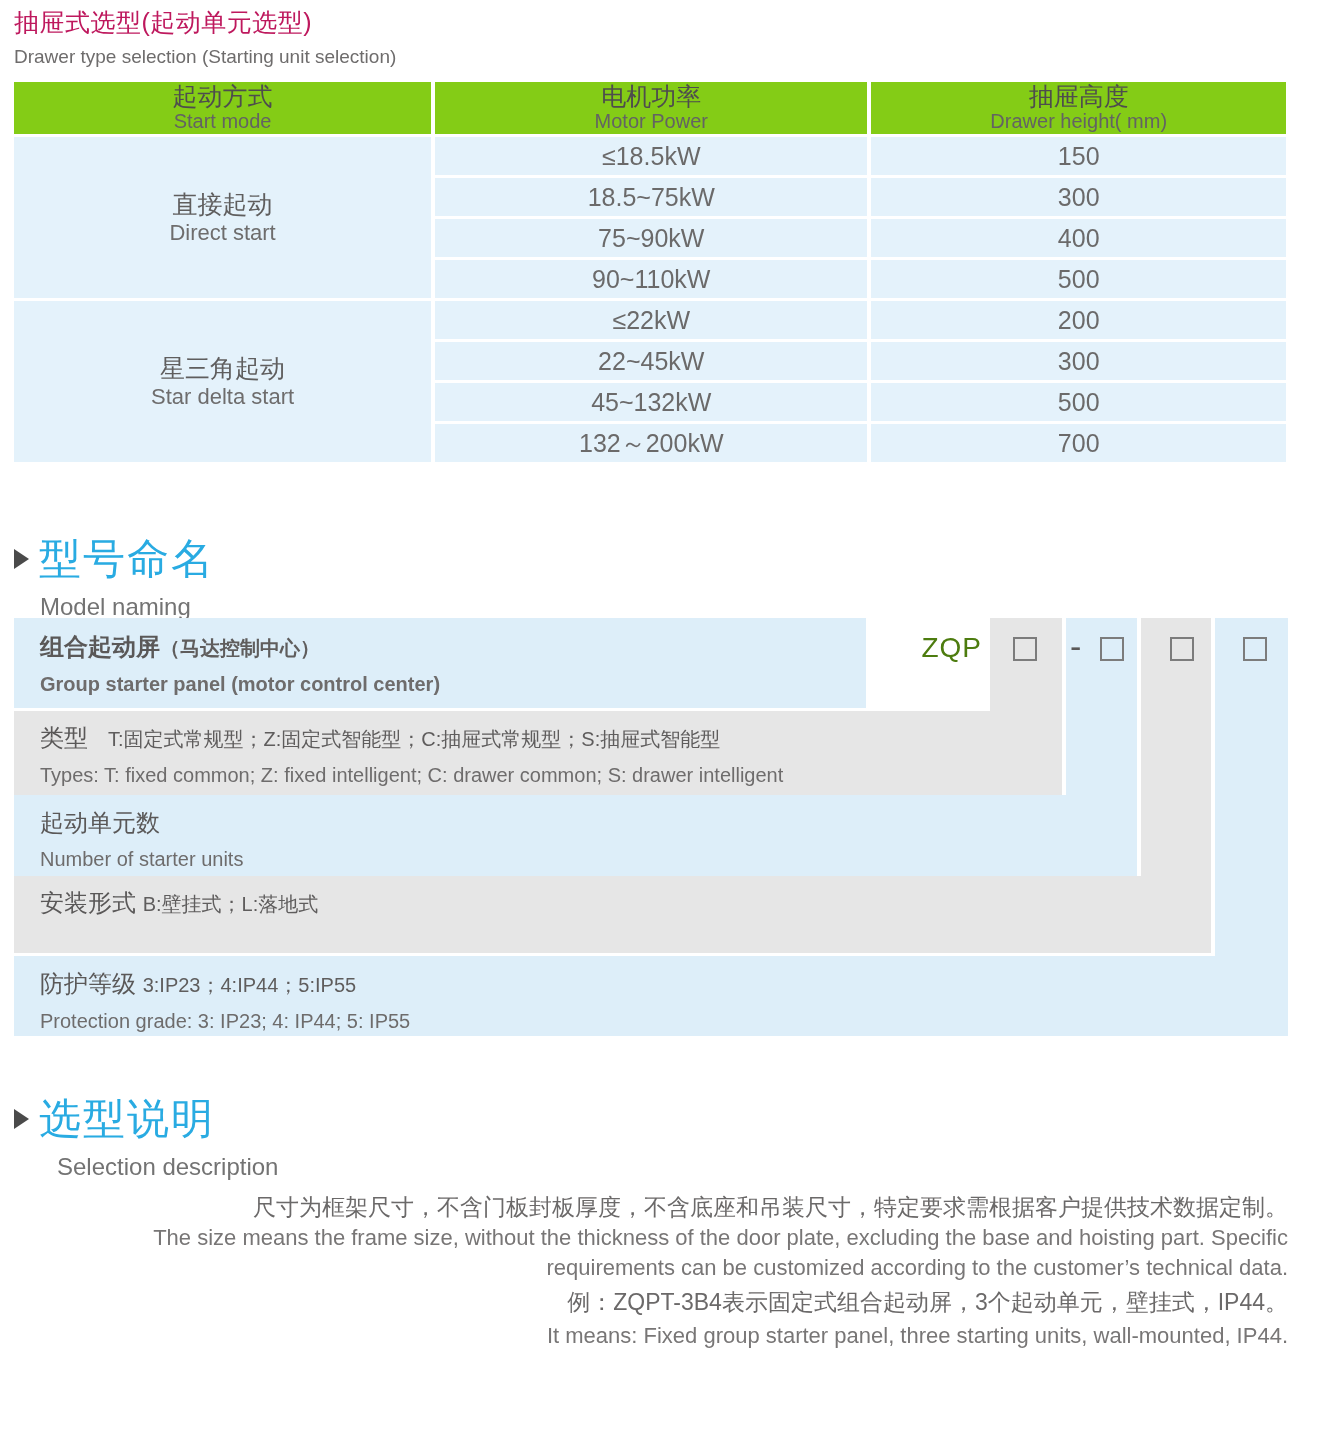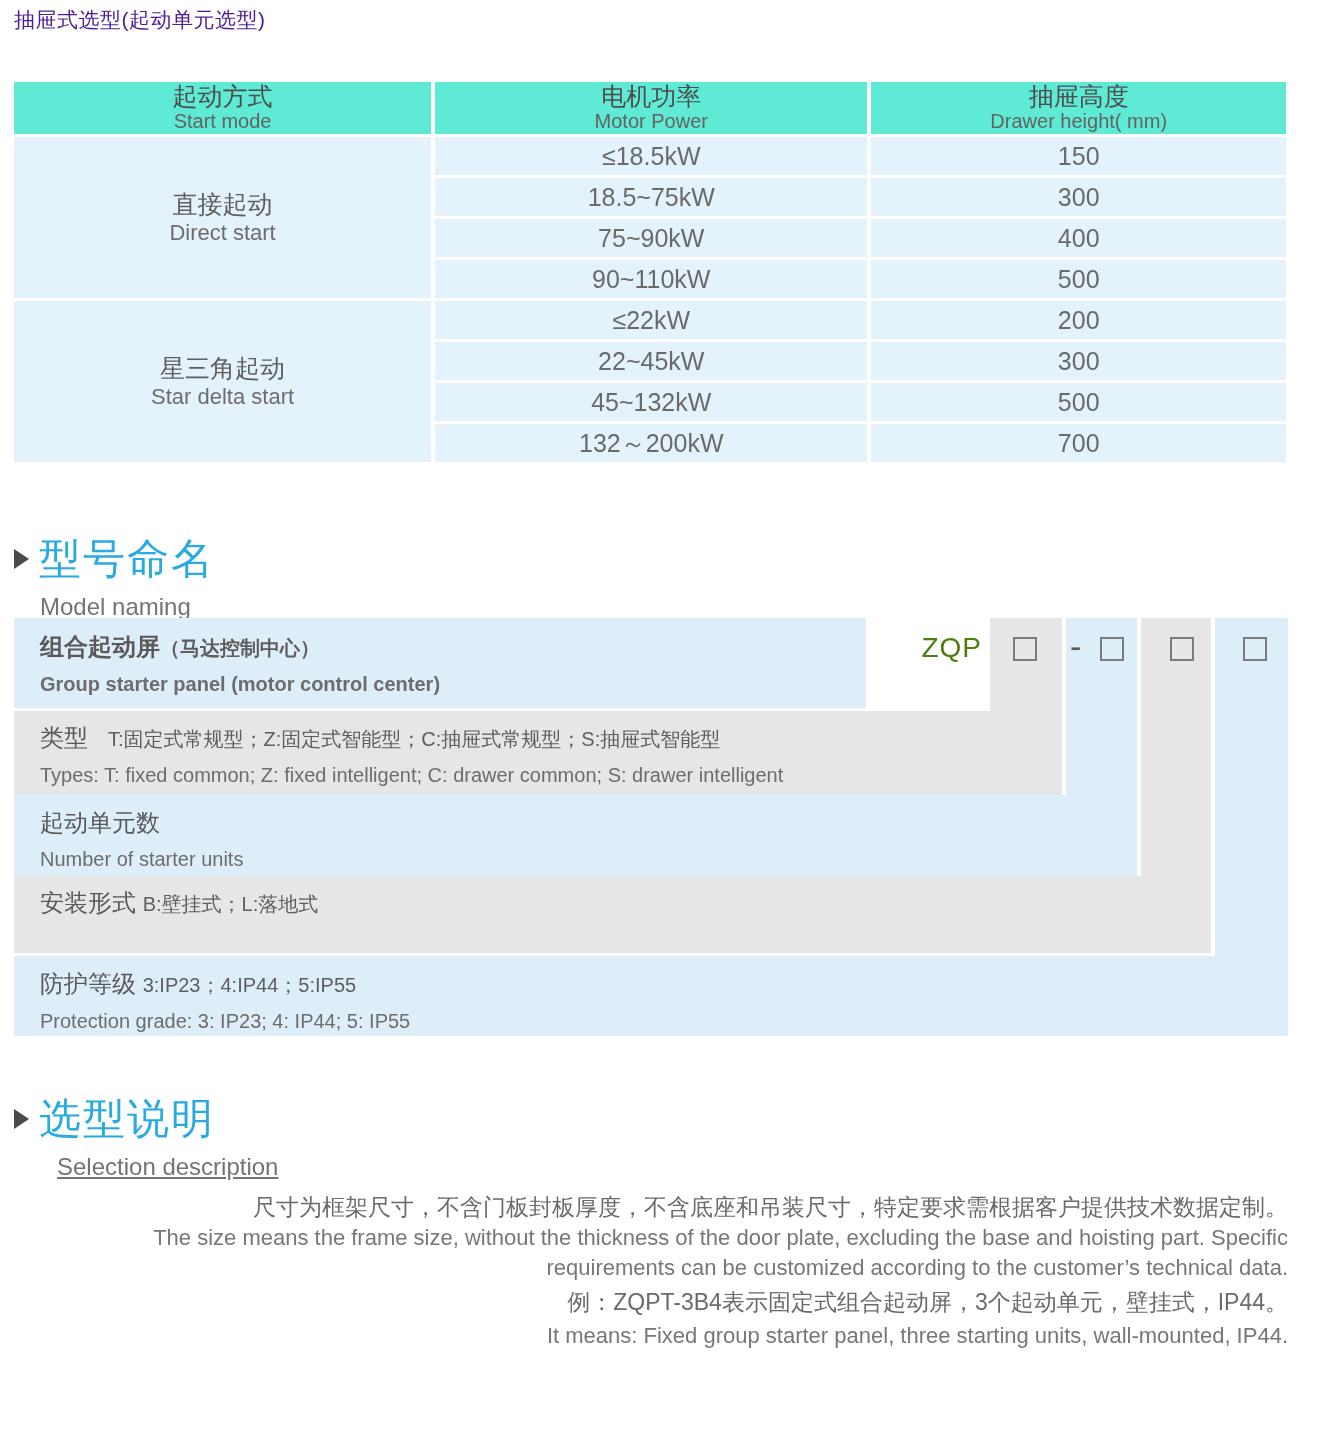--- a/index.html
+++ b/index.html
@@ -6,28 +6,28 @@
   html,body { background:#ffffff; }
   body {
     width:1322px; height:1436px;
     font-family:"Liberation Sans","DejaVu Sans",sans-serif;
     position:relative; overflow:hidden;
   }
   .page { position:absolute; inset:0; background:#fff; }
 
   
   .doc-title { position:absolute; left:14px; top:6px; }
-  .doc-title .zh { font-size:21px; color:#4c1d95; letter-spacing:0.5px; }
+  .doc-title .zh { font-size:25px; color:#be185d; letter-spacing:0.5px; }
   .doc-title .en { font-size:19px; color:#6e6c6c; margin-top:7px; }
 
   
   .sel-table-wrap { position:absolute; left:10px; top:79px; width:1280px; }
   table.sel { width:100%; border-collapse:separate; border-spacing:4px 3px; table-layout:fixed; }
   table.sel th, table.sel td { text-align:center; vertical-align:middle; font-weight:normal; }
-  table.sel th { background:#5eead4; height:52px; }
+  table.sel th { background:#84cc16; height:52px; }
   table.sel td { background:#e4f2fb; height:38px; }
   .th-zh { display:block; font-size:25px; color:#4e4d4d; line-height:27px; }
   .th-en { display:block; font-size:20px; color:#636363; line-height:23px; }
   .cell-txt { font-size:25px; color:#6b6a6a; }
   .mode-zh { display:block; font-size:25px; color:#5f5e5e; line-height:30px; }
   .mode-en { display:block; font-size:22px; color:#6e6d6d; line-height:28px; }
 
   
   .section-head { position:absolute; left:14px; }
   .tri-icon { display:inline-block; width:0; height:0;
@@ -56,20 +56,21 @@
   .p-zh { font-size:23px; color:#6b6969; line-height:31px; }
   .p-en { font-size:22px; color:#787676; line-height:30px; }
 </style>
 </head>
 <body>
 
 <div class="page">
 
   <div class="doc-title">
     <div class="zh">抽屉式选型(起动单元选型)</div>
+    <div class="en">Drawer type selection (Starting unit selection)</div>
   </div>
 
   <div class="sel-table-wrap">
     <table class="sel">
       <colgroup>
           <col style="width:33%">
           <col style="width:34.2%">
           <col style="width:32.8%">
         </colgroup>
       <thead>
@@ -182,21 +183,21 @@
     <div class="code-dash">-</div>
     <div class="code-box" style="left:1086px;"></div>
     <div class="code-box" style="left:1156px;"></div>
     <div class="code-box" style="left:1229px;"></div>
   </div>
 
   <div class="section-head" style="top:1091px;">
     <div>
       <span class="tri-icon"></span><span class="head-zh">选型说明</span>
     </div>
-    <div class="head-en" style="margin-left:43px;text-decoration:underline;">Selection description</div>
+    <div class="head-en" style="margin-left:43px;">Selection description</div>
   </div>
 
   <div class="desc">
     <div class="p-zh">尺寸为框架尺寸，不含门板封板厚度，不含底座和吊装尺寸，特定要求需根据客户提供技术数据定制。</div>
     <div class="p-en" style="">The size means the frame size, without the thickness of the door plate, excluding the base and hoisting part. Specific requirements can be customized according to the customer’s technical data.</div>
     <div class="p-zh" style="margin-top:4px;">例：ZQPT-3B4表示固定式组合起动屏，3个起动单元，壁挂式，IP44。</div>
     <div class="p-en" style="margin-top:3px;">It means: Fixed group starter panel, three starting units, wall-mounted, IP44.</div>
   </div>
 
 </div>

